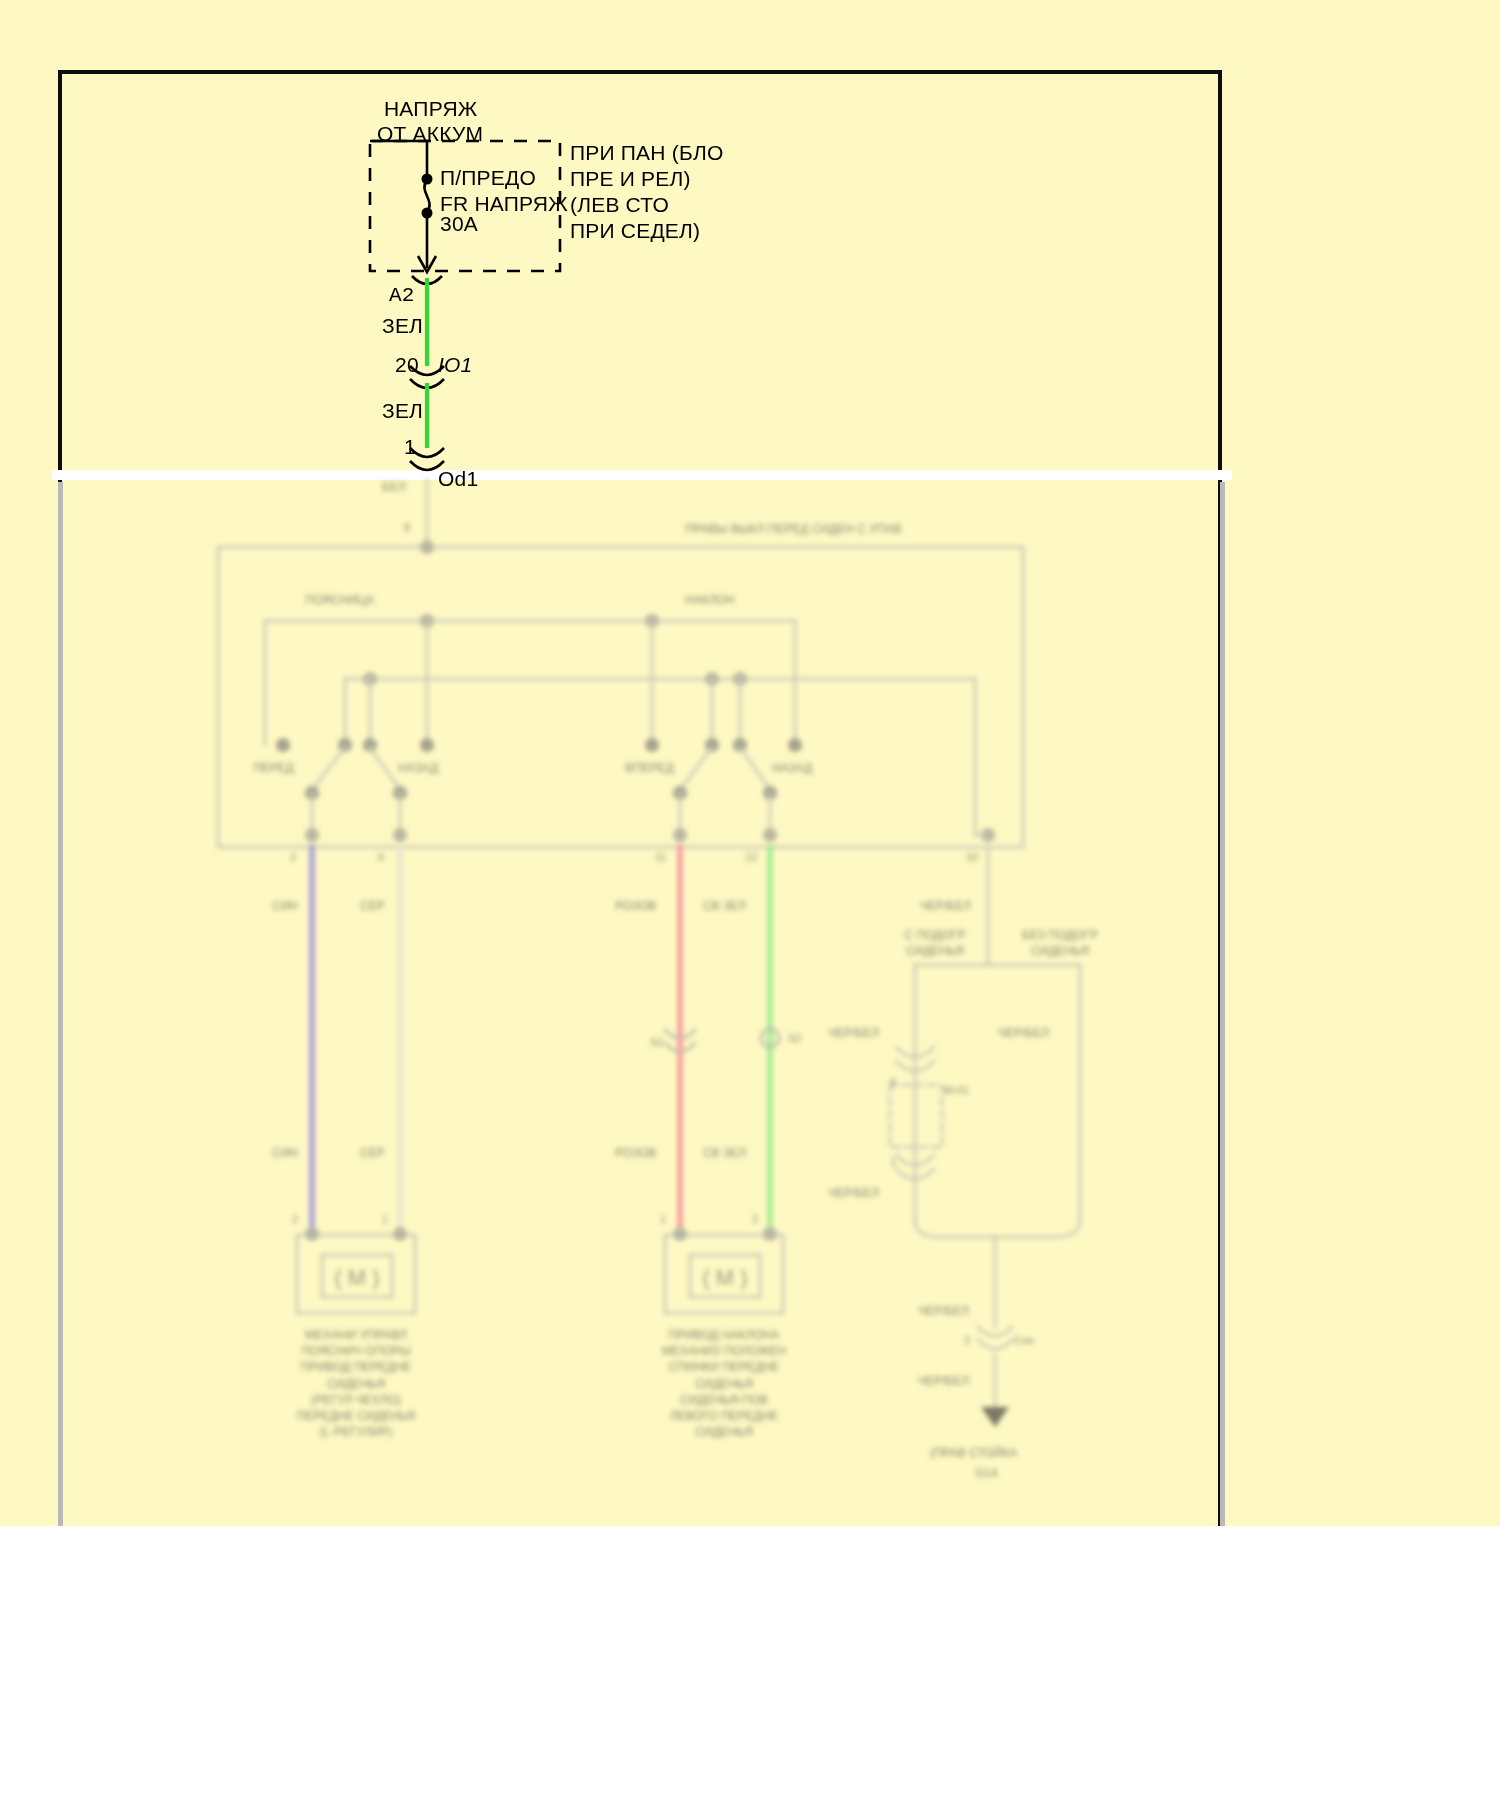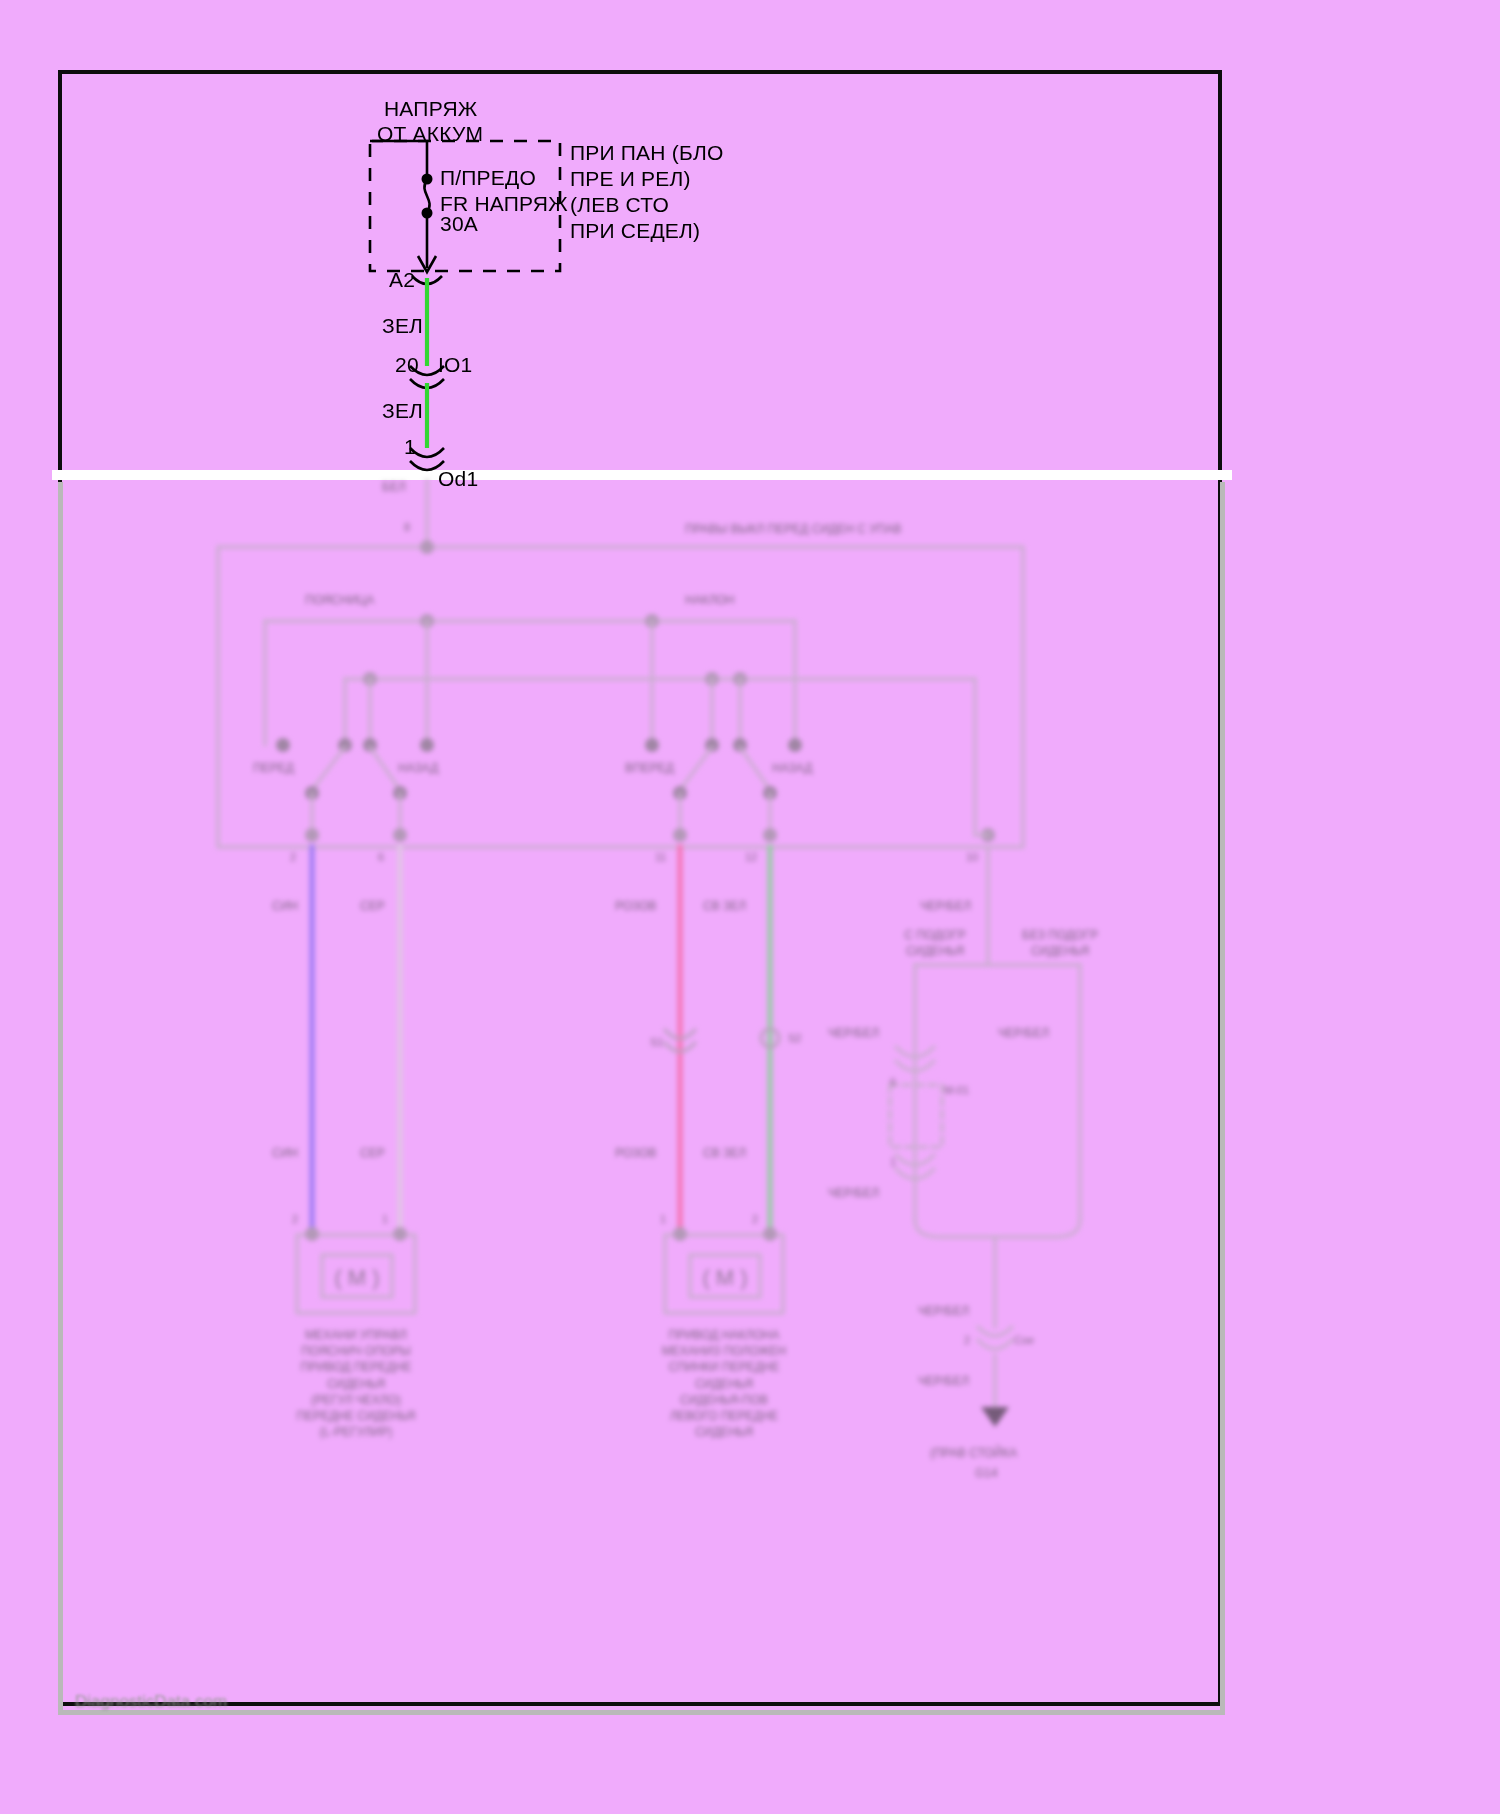--- a/index.html
+++ b/index.html
@@ -4,22 +4,22 @@
 <style>
   * { box-sizing: border-box; }
   html, body {
     margin: 0; padding: 0;
     background: #ffffff;
     font-family: "Liberation Sans", sans-serif;
   }
   #page {
     position: relative;
     width: 1500px;
-    height: 1814px;
-    background: #f0abfc;
+    height: 1526px;
+    background: #fef9c3;
     overflow: hidden;
   }
 
   
   .frame-outer {
     position: absolute;
     left: 58px; top: 70px;
     width: 1164px; height: 1636px;
     border: 4px solid #0d0d0d;
     background: transparent;
@@ -120,24 +120,24 @@
 
   <div class="lbl sharp" style="left:570px; top:140px;">ПРИ ПАН (БЛО</div>
   <div class="lbl sharp" style="left:570px; top:166px;">ПРЕ И РЕЛ)</div>
   <div class="lbl sharp" style="left:570px; top:192px;">(ЛЕВ СТО</div>
   <div class="lbl sharp" style="left:570px; top:218px;">ПРИ СЕДЕЛ)</div>
 
   <div class="lbl sharp" style="left:440px; top:165px;">П/ПРЕДО</div>
   <div class="lbl sharp" style="left:440px; top:191px;">FR НАПРЯЖ</div>
   <div class="lbl sharp" style="left:440px; top:211px;">30A</div>
 
-  <div class="lbl sharp" style="left:389px; top:267px;">A2</div>
+  <div class="lbl sharp" style="left:389px; top:283px;font-family:Liberation Mono, monospace;">A2</div>
   <div class="lbl sharp" style="left:382px; top:313px;">ЗЕЛ</div>
   <div class="lbl sharp" style="left:395px; top:352px;">20</div>
-  <div class="lbl sharp" style="left:438px; top:352px;">IO1</div>
+  <div class="lbl sharp" style="left:438px; top:352px;font-style:italic;">IO1</div>
   <div class="lbl sharp" style="left:382px; top:398px;">ЗЕЛ</div>
   <div class="lbl sharp" style="left:404px; top:434px;">1</div>
   <div class="lbl sharp" style="left:438px; top:434px;margin-top:32px;">Od1</div>
 
   <div class="blur-wrap">
 
     <svg width="1500" height="1300" viewBox="0 0 1500 1300" xmlns="http://www.w3.org/2000/svg" style="position:absolute;left:0;top:0;">
       <g stroke="#b0b0b0" stroke-width="3" fill="none" stroke-linecap="square">
 
         <line x1="427" y1="25" x2="427" y2="88"></line>

